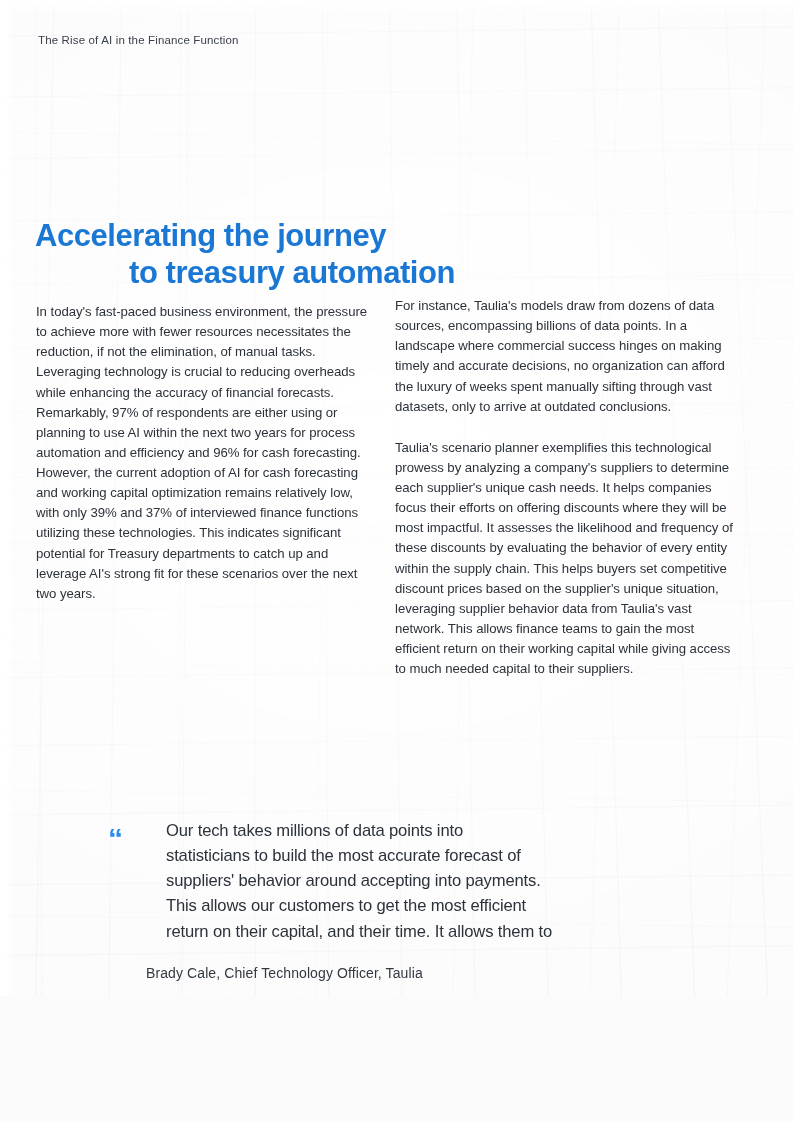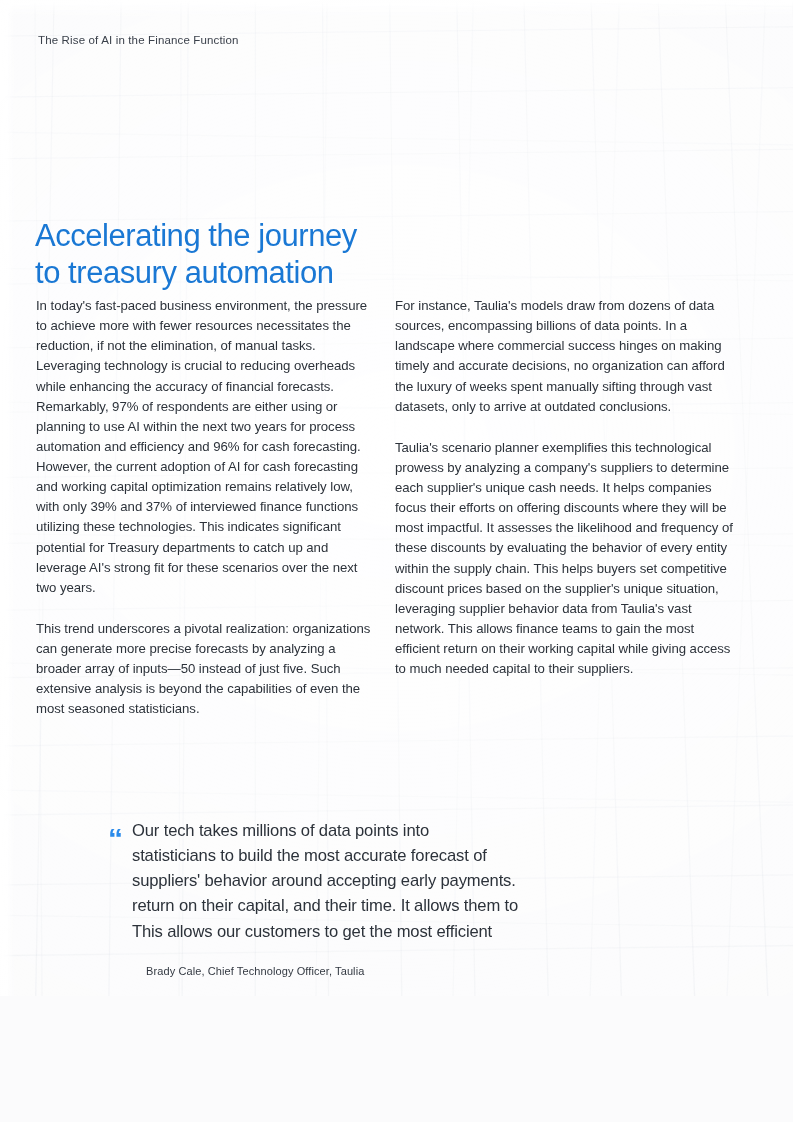--- a/index.html
+++ b/index.html
@@ -82,25 +82,25 @@
   }
 
   
   .page-title {
     position: absolute;
     left: 35px;
     top: 196px;
     width: 420px;
     font-size: 31px;
     line-height: 1.20;
-    font-weight: normal;
+    font-weight: bold;
     color: #1a78d4;
     letter-spacing: -0.45px;
   }
-  .page-title .l2 { display: block; }
+  .page-title .l2 { display: block; text-align: right; }
 
   
   .columns {
     position: absolute;
     left: 36px;
     top: 296px;
     width: 722px;
     display: flex;
     gap: 20px;
   }
@@ -131,37 +131,37 @@
     font-weight: bold;
     line-height: 1;
     font-family: "Liberation Sans", sans-serif;
   }
   .quote-open {
     position: absolute;
     left: 0;
     top: 6px;
   }
   .quote-body {
-    margin-left: 24px;
+    margin-left: 58px;
     font-size: 16.6px;
     line-height: 1.515;
     color: #2c323a;
     letter-spacing: -0.15px;
   }
   .quote-body .qline { display: block; white-space: nowrap; }
   .quote-close {
     display: inline-block;
     vertical-align: -4px;
     margin-left: 5px;
     font-size: 26px;
   }
   .quote-attrib {
     margin-left: 38px;
     margin-top: 21px;
-    font-size: 11px;
+    font-size: 14px;
     color: #333942;
     letter-spacing: 0.1px;
   }
 
   
   .footer {
     position: absolute;
     left: 0;
     right: 0;
     bottom: 24px;
@@ -204,38 +204,37 @@
 
     <h1 class="page-title">
       <span class="l1">Accelerating the journey</span>
       <span class="l2">to treasury automation</span>
     </h1>
 
     <div class="columns">
 
       <div class="col left">
         <p>In today's fast-paced business environment, the pressure to achieve more with fewer resources necessitates the reduction, if not the elimination, of manual tasks. Leveraging technology is crucial to reducing overheads while enhancing the accuracy of financial forecasts. Remarkably, 97% of respondents are either using or planning to use AI within the next two years for process automation and efficiency and 96% for cash forecasting. However, the current adoption of AI for cash forecasting and working capital optimization remains relatively low, with only 39% and 37% of interviewed finance functions utilizing these technologies. This indicates significant potential for Treasury departments to catch up and leverage AI's strong fit for these scenarios over the next two years.</p>
-        <p>This trend underscores a pivotal realization: organizations can generate more precise forecasts by analyzing a broader array of inputs—50 instead of just five. Such extensive analysis is beyond the capabilities of even the most seasoned statisticians.</p>
       </div>
 
       <div class="col right">
         <p>For instance, Taulia's models draw from dozens of data sources, encompassing billions of data points. In a landscape where commercial success hinges on making timely and accurate decisions, no organization can afford the luxury of weeks spent manually sifting through vast datasets, only to arrive at outdated conclusions.</p>
         <p>Taulia's scenario planner exemplifies this technological prowess by analyzing a company's suppliers to determine each supplier's unique cash needs. It helps companies focus their efforts on offering discounts where they will be most impactful. It assesses the likelihood and frequency of these discounts by evaluating the behavior of every entity within the supply chain. This helps buyers set competitive discount prices based on the supplier's unique situation, leveraging supplier behavior data from Taulia's vast network. This allows finance teams to gain the most efficient return on their working capital while giving access to much needed capital to their suppliers.</p>
       </div>
 
     </div>
 
     <div class="pullquote">
       <span class="quote-open">“</span>
       <div class="quote-body">
         <span class="qline">Our tech takes millions of data points into</span>
         <span class="qline">statisticians to build the most accurate forecast of</span>
-        <span class="qline">suppliers' behavior around accepting early payments.</span>
+        <span class="qline">suppliers' behavior around accepting into payments.</span>
+        <span class="qline">This allows our customers to get the most efficient</span>
         <span class="qline">return on their capital, and their time. It allows them to</span>
-        <span class="qline">This allows our customers to get the most efficient</span>
       </div>
       <div class="quote-attrib">Brady Cale, Chief Technology Officer, Taulia</div>
     </div>
 
     <div class="footer">
       <div class="back-arrow">
         <svg width="22" height="16" viewBox="0 0 22 16" aria-hidden="true">
           <line x1="20" y1="8" x2="3" y2="8" stroke="#2b313b" stroke-width="1.7"></line>
           <polyline points="9,2 3,8 9,14" fill="none" stroke="#2b313b" stroke-width="1.7" stroke-linecap="round" stroke-linejoin="round"></polyline>
         </svg>

